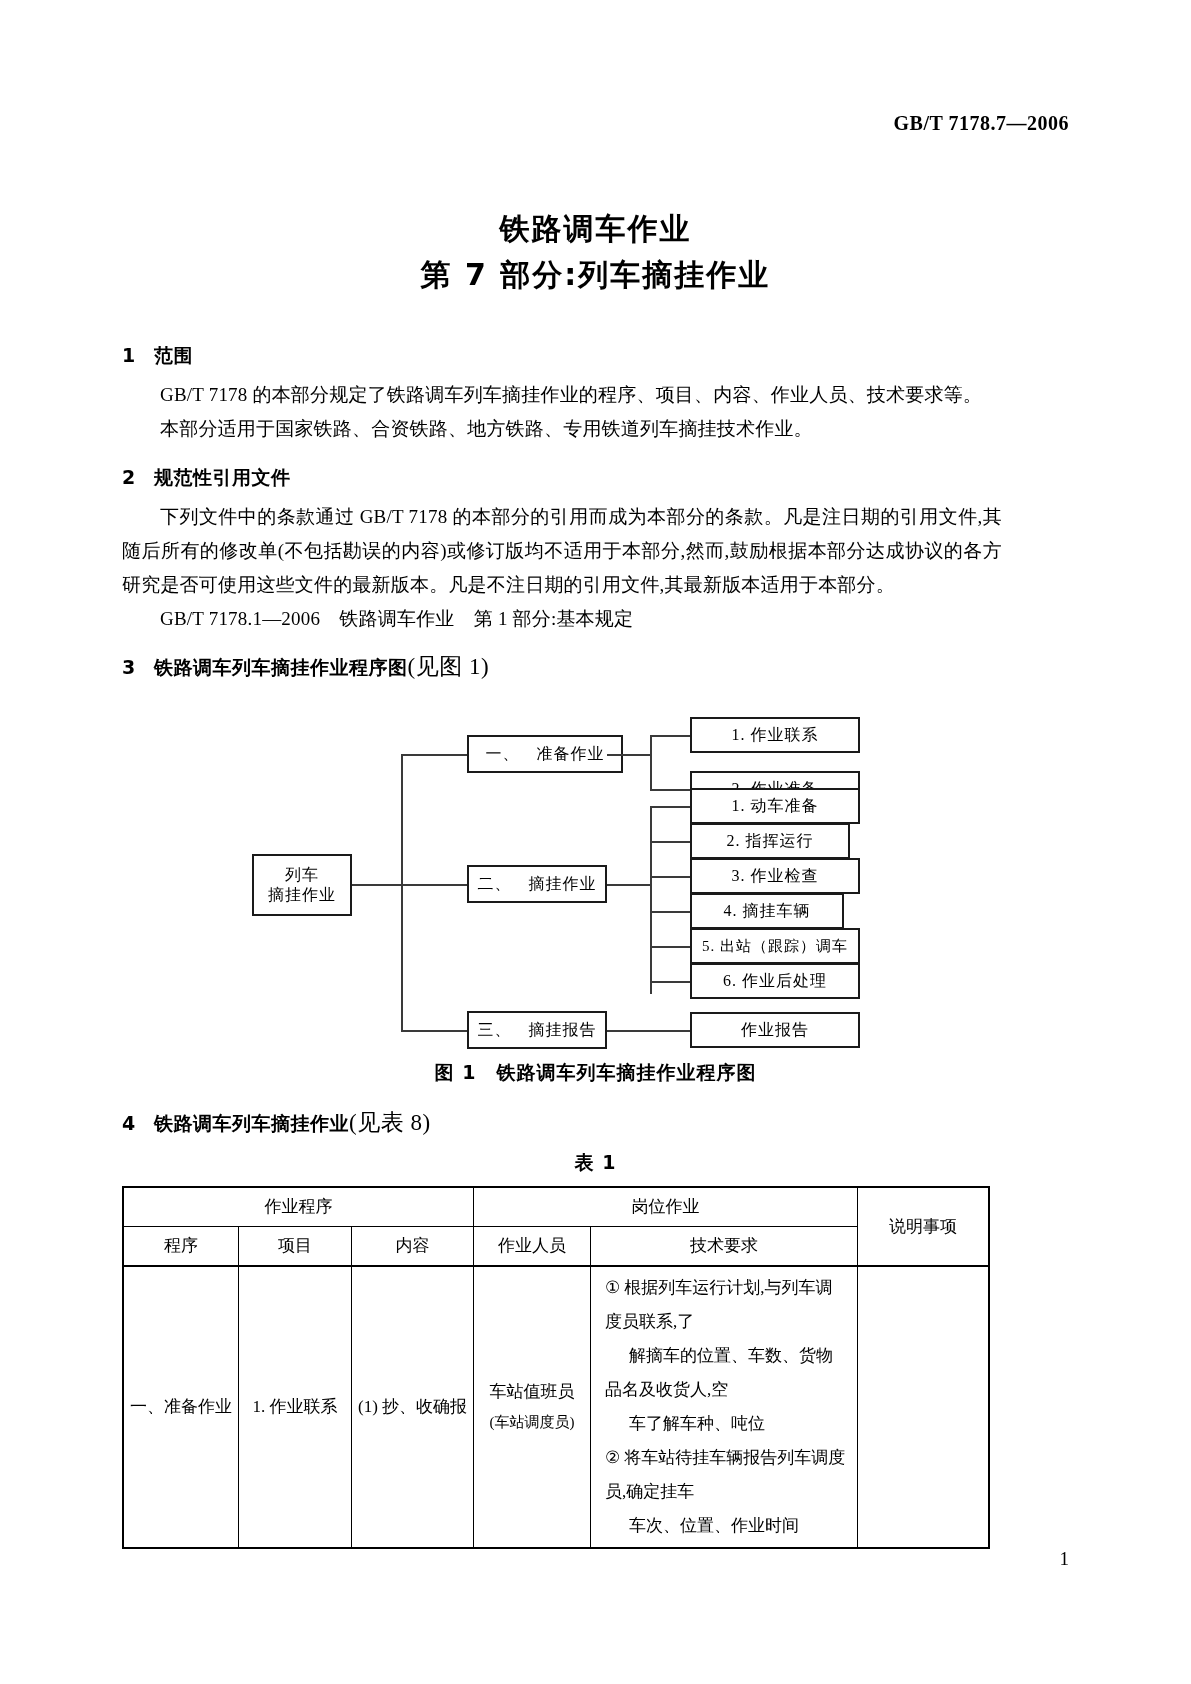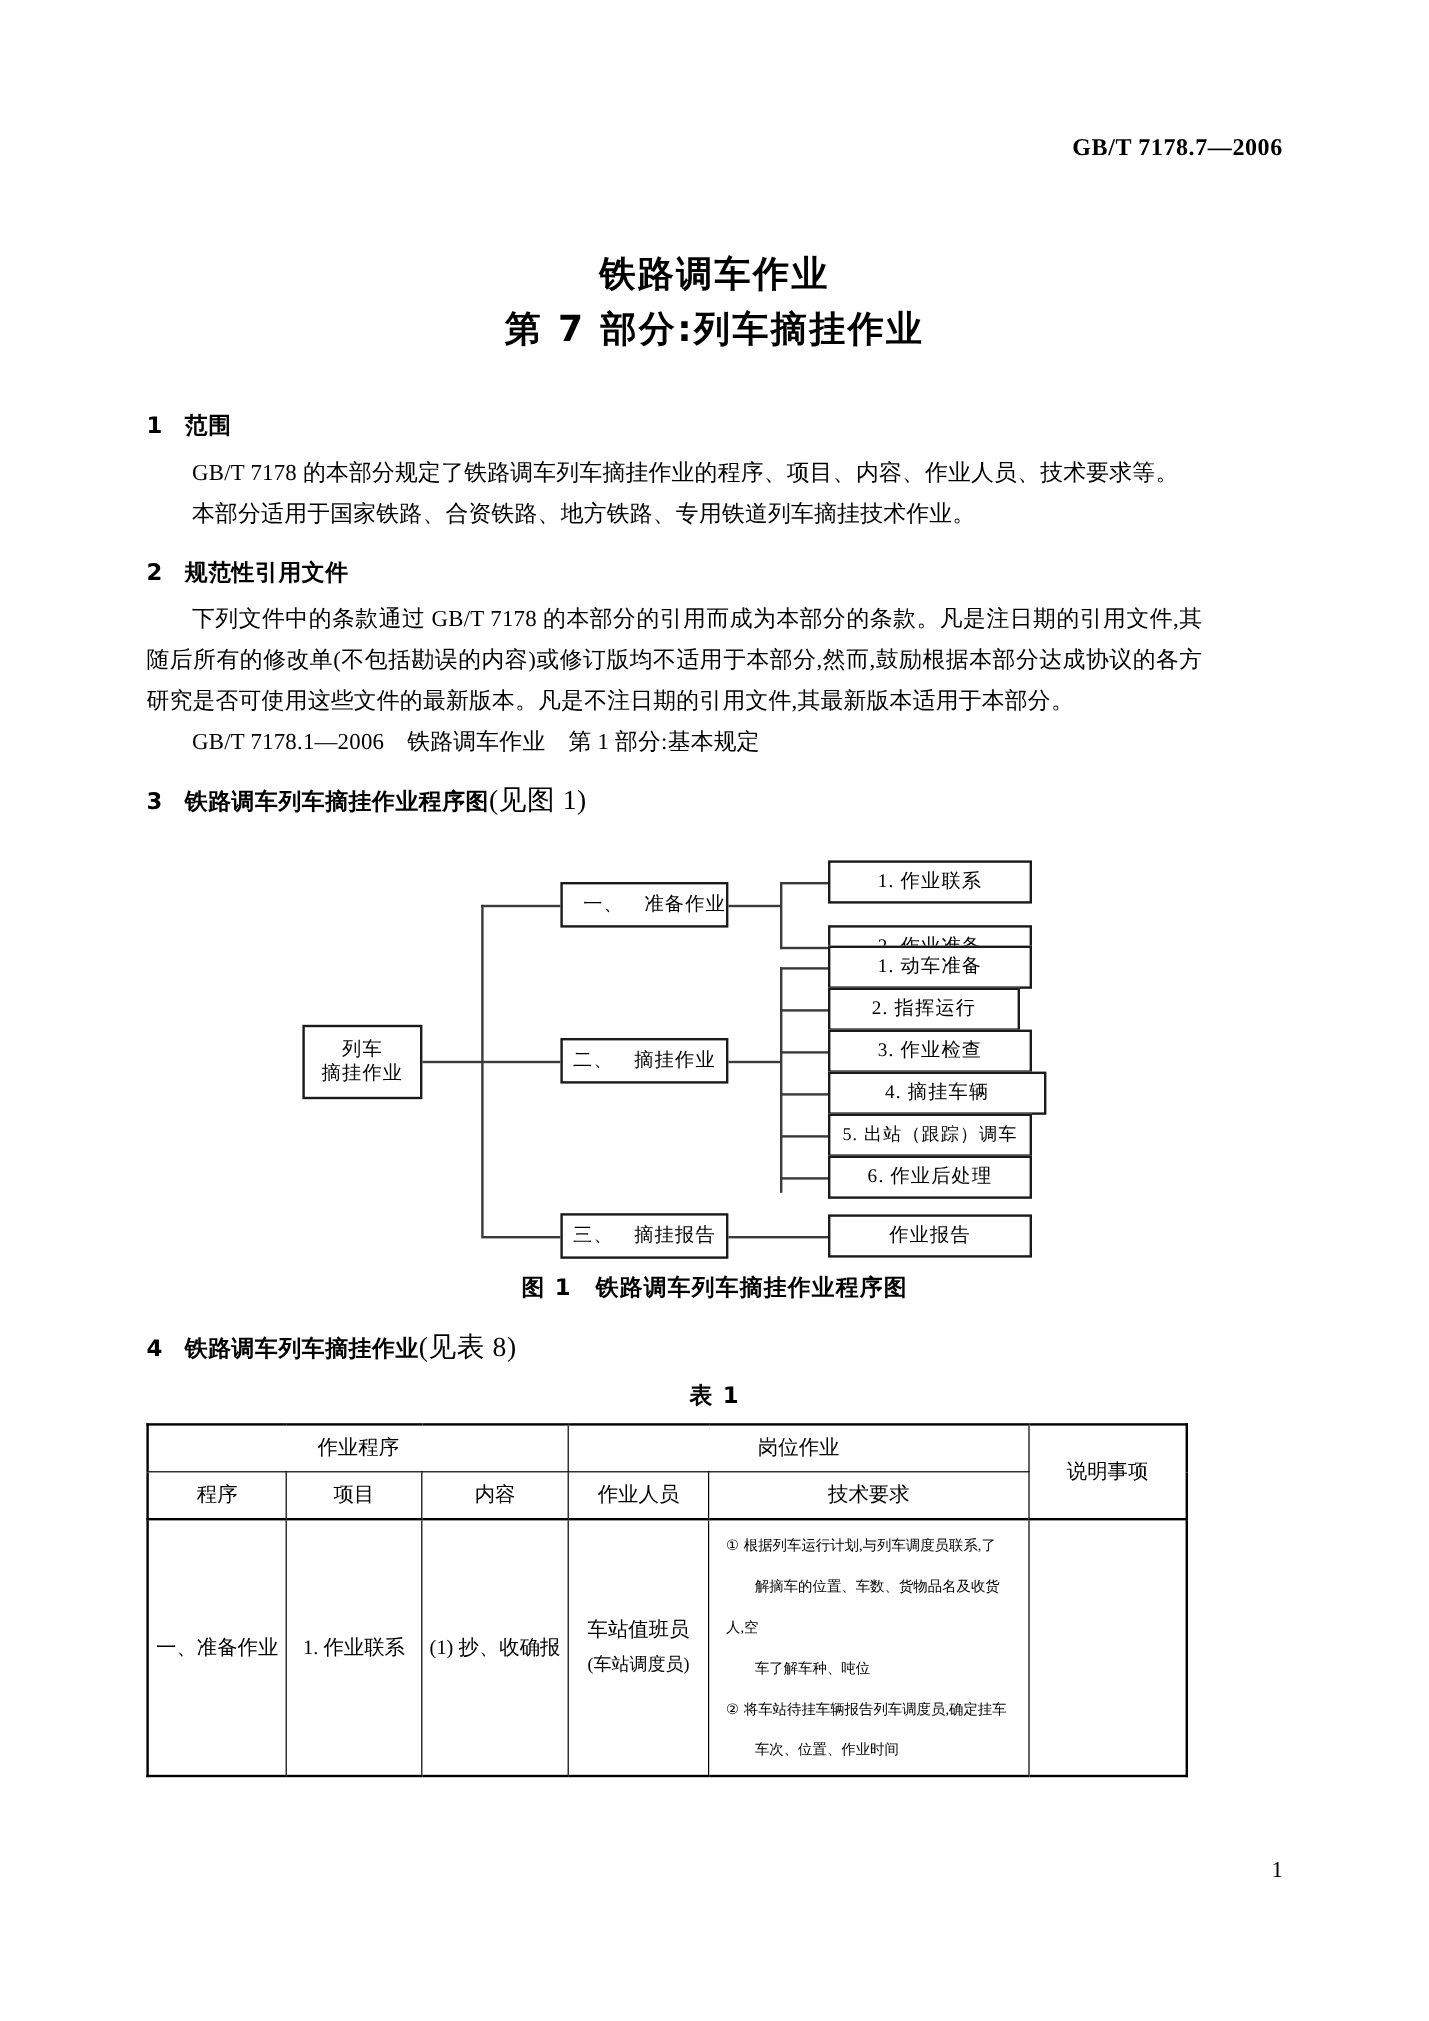--- a/index.html
+++ b/index.html
@@ -162,21 +162,21 @@
   table.gb .outer-top { border-top: 2px solid #000000; }
   table.gb .outer-left { border-left: 2px solid #000; }
   table.gb .outer-right { border-right: 2px solid #000; }
   table.gb .outer-bottom { border-bottom: 2px solid #000; }
   table.gb .hdr-bottom { border-bottom: 2px solid #000; }
   table.gb td.tech {
     text-align: left;
     padding-left: 14px;
     padding-right: 10px;
     line-height: 34px;
-    font-size: 12px;
+    font-size: 17px;
   }
   table.gb td.tech .li { display: block; text-indent: 0; }
   table.gb td.tech .li .marker { margin-right: 4px; }
   table.gb td.tech .li .cont { display: block; text-indent: 24px; }
   .vert-mid { white-space: nowrap; }
 
   
   .page-no {
     position: absolute;
     right: 122px;
@@ -228,21 +228,21 @@
     <div class="fc-box" style="left:130px; top:136px; width:100px; height:62px; flex-direction:column;">
       <span>列车</span>
       <span>摘挂作业</span>
     </div>
 
     <div class="fc-line h" style="left:230px; top:166px; width:50px;"></div>
 
     <div class="fc-line v" style="left:279px; top:36px; height:276px;"></div>
 
     <div class="fc-line h" style="left:279px; top:36px; width:66px;"></div>
-    <div class="fc-box" style="left:345px; top:17px; width:140px; height:38px;justify-content:flex-end;">
+    <div class="fc-box" style="left:345px; top:17px; width:156px; height:38px;">
       <span>一、　准备作业</span>
     </div>
 
     <div class="fc-line h" style="left:279px; top:166px; width:66px;"></div>
     <div class="fc-box" style="left:345px; top:147px; width:140px; height:38px;">
       <span>二、　摘挂作业</span>
     </div>
 
     <div class="fc-line h" style="left:279px; top:312px; width:66px;"></div>
     <div class="fc-box" style="left:345px; top:293px; width:140px; height:38px;">
@@ -272,21 +272,21 @@
 
     <div class="fc-box" style="left:568px; top:70px; width:170px; height:36px;">
       <span>1. 动车准备</span>
     </div>
     <div class="fc-box" style="left:568px; top:105px; width:160px; height:36px;">
       <span>2. 指挥运行</span>
     </div>
     <div class="fc-box" style="left:568px; top:140px; width:170px; height:36px;">
       <span>3. 作业检查</span>
     </div>
-    <div class="fc-box" style="left:568px; top:175px; width:182px; height:36px;">
+    <div class="fc-box" style="left:568px; top:175px; width:154px; height:36px;">
       <span>4. 摘挂车辆</span>
     </div>
     <div class="fc-box" style="left:568px; top:210px; width:170px; height:36px; font-size:15px;">
       <span>5. 出站（跟踪）调车</span>
     </div>
     <div class="fc-box" style="left:568px; top:245px; width:170px; height:36px;">
       <span>6. 作业后处理</span>
     </div>
 
     <div class="fc-line h" style="left:485px; top:312px; width:83px;"></div>

